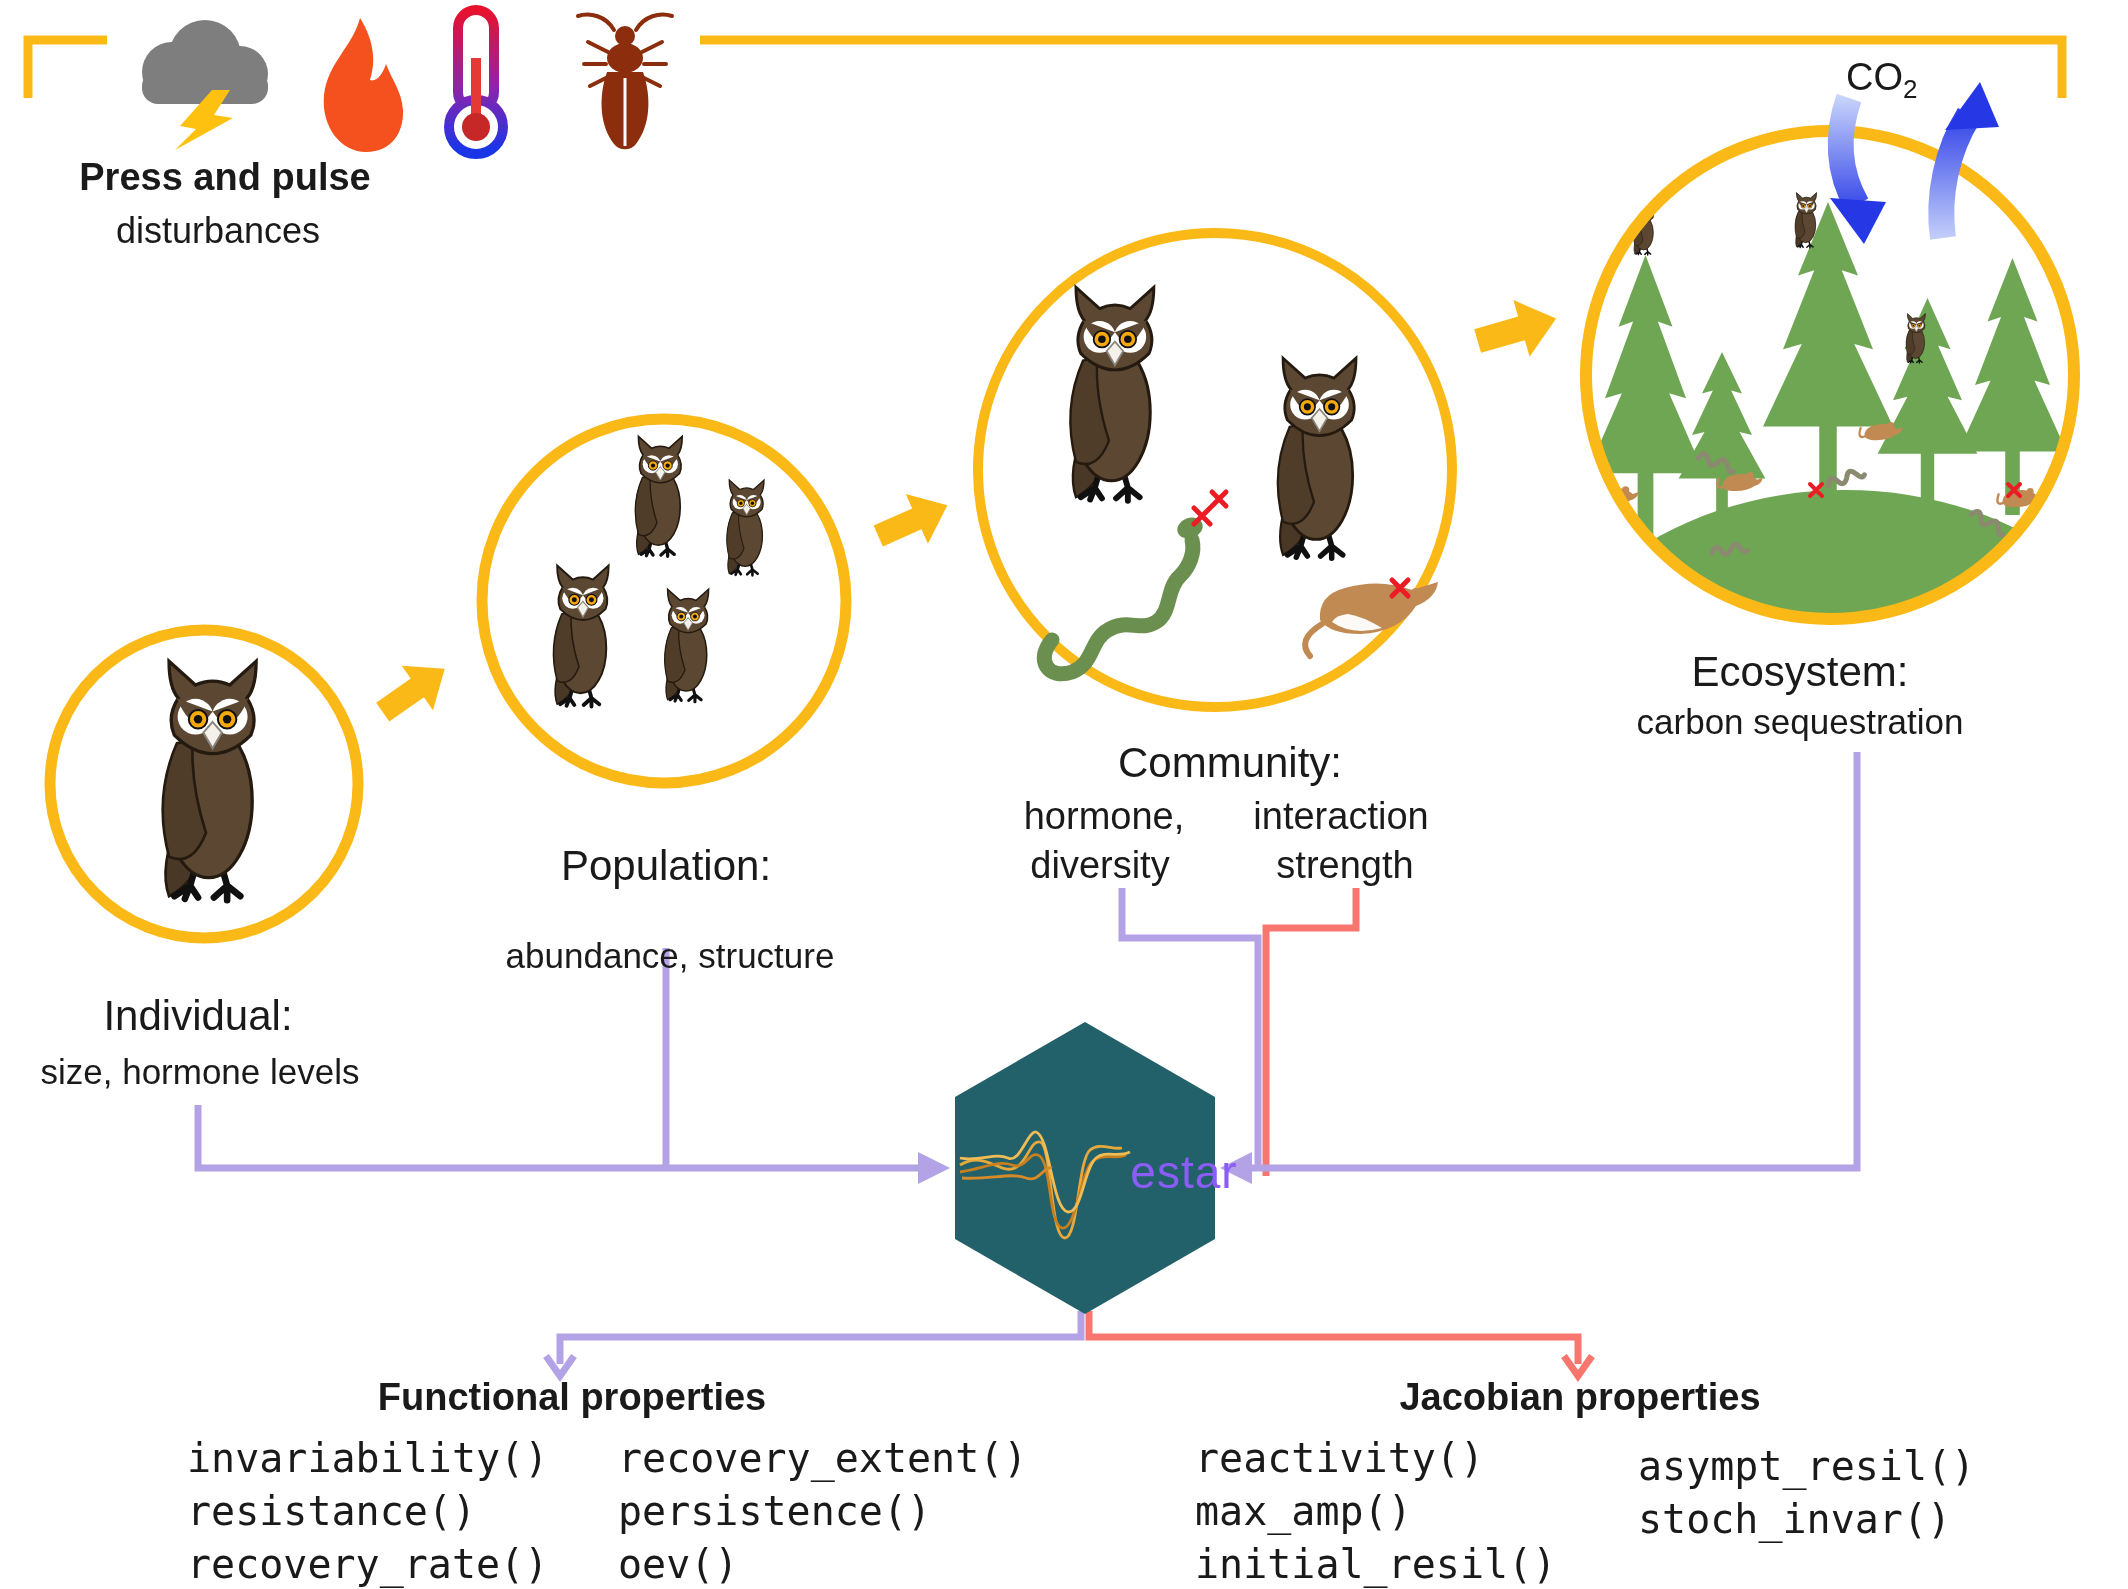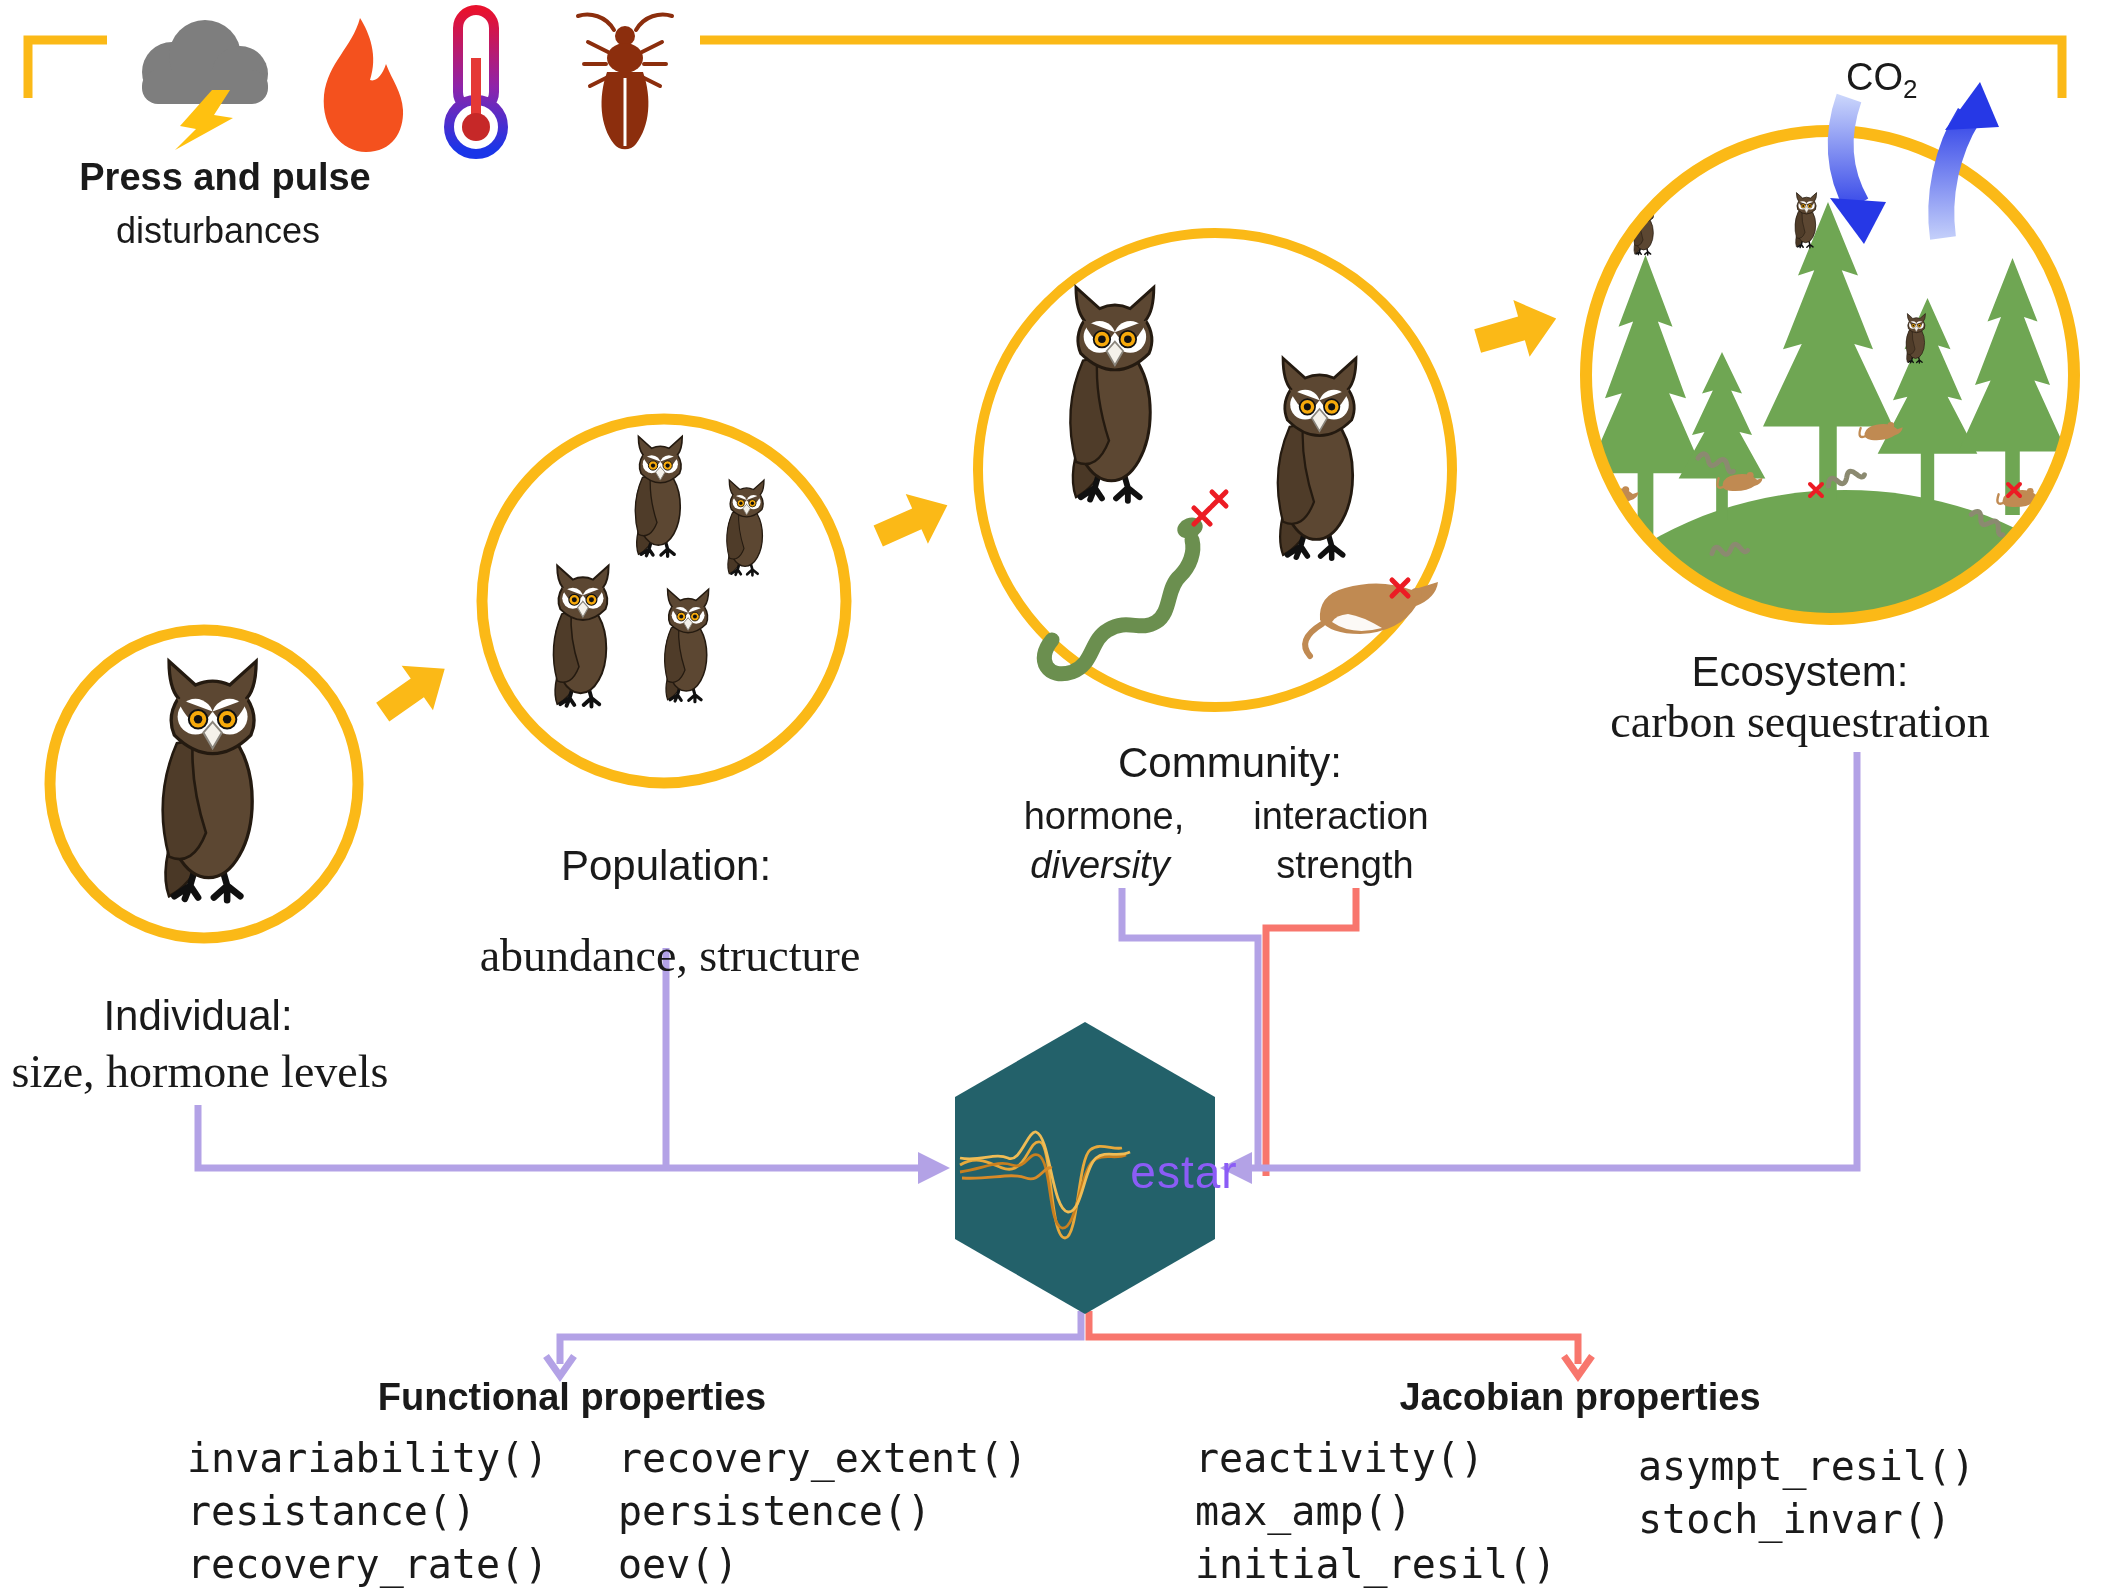--- a/index.html
+++ b/index.html
@@ -1,21 +1,21 @@
 <!DOCTYPE html>
 <html><head>
 <meta charset="utf-8">
 <style>
   html,body{margin:0;padding:0;background:#ffffff;}
   .stage{position:relative;width:2128px;height:1589px;background:#fff;overflow:hidden;
          font-family:"Liberation Sans",sans-serif;color:#1a1a1a;}
   .stage svg.art{position:absolute;left:0;top:0;}
   .c{position:absolute;transform:translate(-50%,-50%);white-space:nowrap;line-height:1.1;}
   .lvl-title{font-size:42px;font-weight:normal;}
-  .lvl-sub{font-size:46px;font-family:Liberation Serif, serif;}
+  .lvl-sub{font-size:35px;}
   .press-title{font-size:38px;font-weight:bold;}
   .press-sub{font-size:36px;}
   .metric{font-size:38px;}
   .co2{position:absolute;left:1846px;top:56px;font-size:38px;font-weight:normal;white-space:nowrap;}
   .co2 sub{font-size:26px;vertical-align:-8px;}
   .estar{position:absolute;left:1184px;top:1172px;transform:translate(-50%,-50%);
          color:#8b5cf6;font-size:46px;letter-spacing:1px;text-align:right;}
   .prop-title{font-size:38px;font-weight:bold;}
   .codecol{position:absolute;font-family:"DejaVu Sans Mono",monospace;font-size:40px;line-height:53px;white-space:nowrap;}
 </style>
@@ -236,21 +236,21 @@
 <div class="c press-sub" style="left:218px;top:231px;">disturbances</div>
 
 <div class="c lvl-title" style="left:198px;top:1016px;">Individual:</div>
 <div class="c lvl-sub" style="left:200px;top:1072px;">size, hormone levels</div>
 
 <div class="c lvl-title" style="left:666px;top:866px;">Population:</div>
 <div class="c lvl-sub" style="left:670px;top:956px;">abundance, structure</div>
 
 <div class="c lvl-title" style="left:1230px;top:763px;">Community:</div>
 <div class="c metric" style="left:1104px;top:817px;">hormone,</div>
-<div class="c metric" style="left:1100px;top:866px;font-style:italic;">diversity</div>
+<div class="c metric" style="left:1100px;top:866px;">diversity</div>
 <div class="c metric" style="left:1341px;top:817px;">interaction</div>
 <div class="c metric" style="left:1345px;top:866px;">strength</div>
 
 <div class="c lvl-title" style="left:1800px;top:672px;">Ecosystem:</div>
 <div class="c lvl-sub" style="left:1800px;top:722px;">carbon sequestration</div>
 
 <div class="co2"><span>CO</span><sub>2</sub></div>
 
 <div class="estar">estar</div>
 

